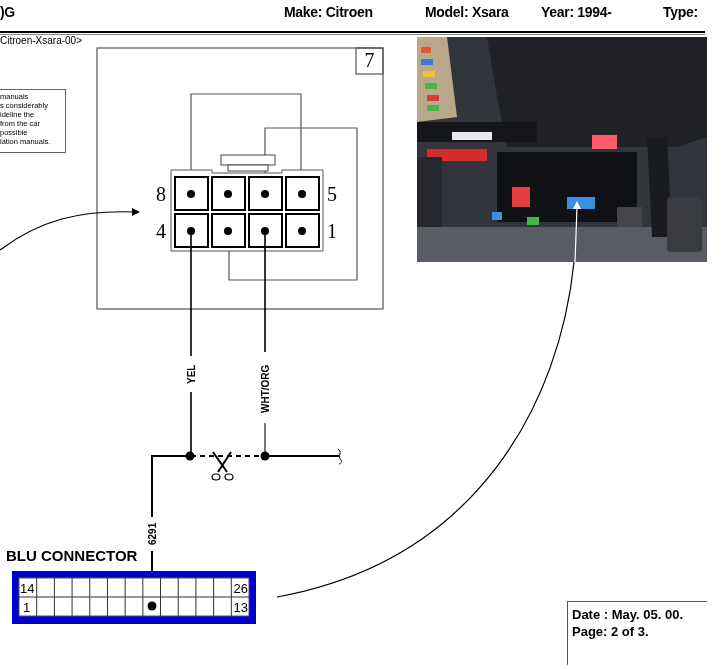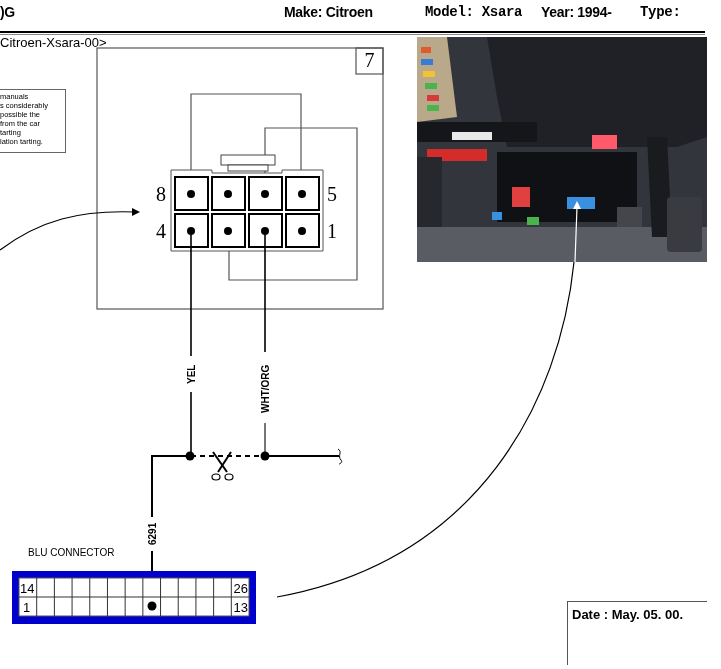--- a/index.html
+++ b/index.html
@@ -1,47 +1,47 @@
 <!DOCTYPE html>
 <html><head>
 <meta charset="utf-8">
 <style>
   html, body { margin:0; padding:0; background:#fff; }
   body { width:721px; height:669px; position:relative; overflow:hidden; font-family:"Liberation Sans", sans-serif; color:#000; }
   .hdr { position:absolute; top:4px; font-weight:bold; font-size:14px; white-space:nowrap; letter-spacing:-0.3px; }
   .rule { position:absolute; left:0; width:705px; top:31px; height:2px; background:#000; }
   .rule2 { position:absolute; left:0; width:705px; top:34px; height:1px; background:#888; }
-  .docid { position:absolute; left:0; top:35px; font-size:13px; }
+  .docid { position:absolute; left:0; top:35px; font-size:10px; }
   .note { position:absolute; left:-4px; top:89px; width:70px; height:64px; border:1px solid #666; font-size:7.5px; line-height:9px; padding:2px 0 0 3px; box-sizing:border-box; overflow:hidden; white-space:nowrap; }
   .note span { display:block; }
   svg.diagram { position:absolute; left:0; top:0; }
   .photo { position:absolute; left:417px; top:37px; width:290px; height:225px; overflow:hidden; background:#2a2c33; }
-  .blu-label { position:absolute; left:28px; top:547px; font-size:10px; font-weight:normal; }
+  .blu-label { position:absolute; left:6px; top:547px; font-size:15px; font-weight:bold; }
   .info { position:absolute; left:567px; top:601px; width:140px; height:64px; border-top:1px solid #555; border-left:1px solid #555; font-weight:bold; font-size:13px; line-height:17px; padding:4px 0 0 4px; box-sizing:border-box; }
   .info div { white-space:pre; }
 </style>
 </head>
 <body>
 
 <div class="hdr" style="left:0;">)G</div>
 <div class="hdr" style="left:284px;">Make:  Citroen</div>
-<div class="hdr" style="left:425px;font-family:Liberation Mono, monospace;">Model: Xsara</div>
+<div class="hdr" style="left:425px;">Model: Xsara</div>
 <div class="hdr" style="left:541px;">Year: 1994-</div>
-<div class="hdr" style="left:640px;font-family:Liberation Mono, monospace;">Type:</div>
+<div class="hdr" style="left:663px;">Type:</div>
 <div class="rule"></div>
 <div class="rule2"></div>
 <div class="docid">Citroen-Xsara-00&gt;</div>
 
 <div class="note">
   <span>manuals</span>
   <span>s considerably</span>
-  <span>possible the</span>
+  <span>ideline the</span>
   <span>from the car</span>
-  <span>tarting</span>
-  <span>lation tarting.</span>
+  <span>possible</span>
+  <span>lation manuals.</span>
 </div>
 
 <div class="photo">
   <svg width="290" height="225" viewBox="0 0 290 225">
     <rect x="0" y="0" width="290" height="225" fill="#33353c"></rect>
     <path d="M70 0 L290 0 L290 100 L260 110 L90 110 L80 60 Z" fill="#1f2127"></path>
     <path d="M0 0 L30 0 L40 80 L0 85 Z" fill="#b9a88a"></path>
     <rect x="4" y="10" width="10" height="6" fill="#e05a30"></rect>
     <rect x="4" y="22" width="12" height="6" fill="#3a7bd5"></rect>
     <rect x="6" y="34" width="12" height="6" fill="#f2c230"></rect>
@@ -155,13 +155,14 @@
 
   <path d="M574 262 C 560 400, 480 560, 277 597" fill="none" stroke="#000" stroke-width="1.2"></path>
   <line x1="577" y1="207" x2="575" y2="262" stroke="#fff" stroke-width="1.2"></line>
   <polygon points="577,201 573,209 581,209" fill="#fff"></polygon>
 </svg>
 
 <div class="blu-label">BLU CONNECTOR</div>
 
 <div class="info">
   <div>Date : May. 05. 00.</div>
+  <div>Page: 2 of 3.</div>
 </div>
 
 </body></html>

